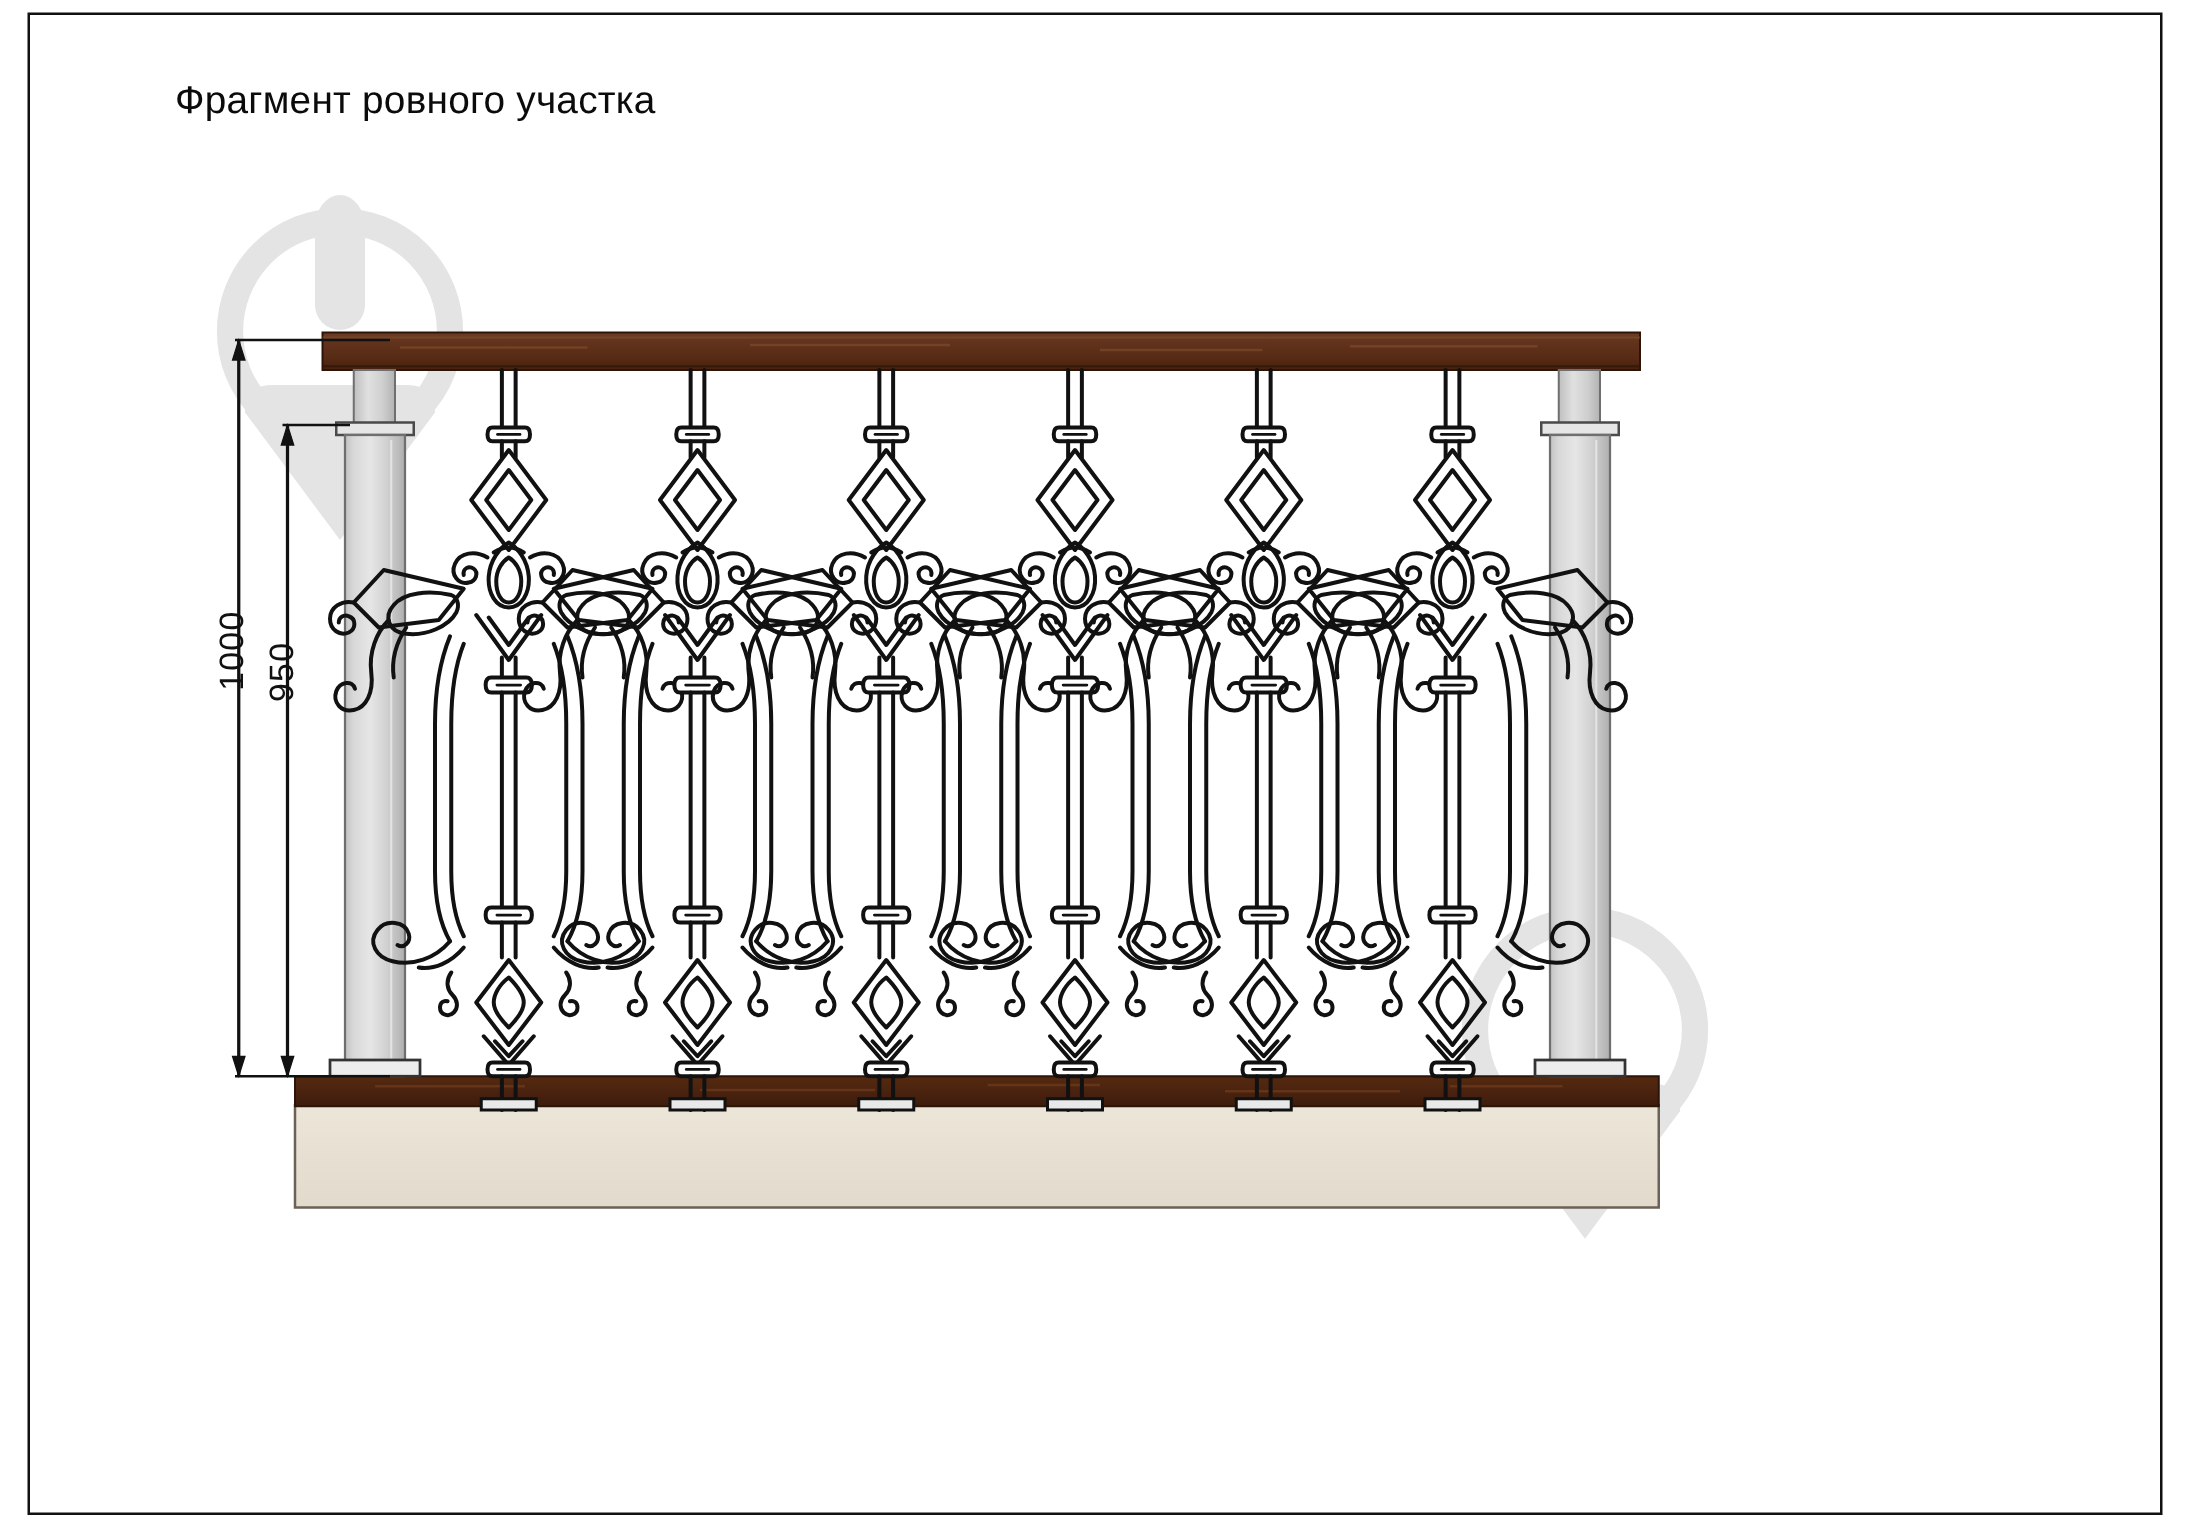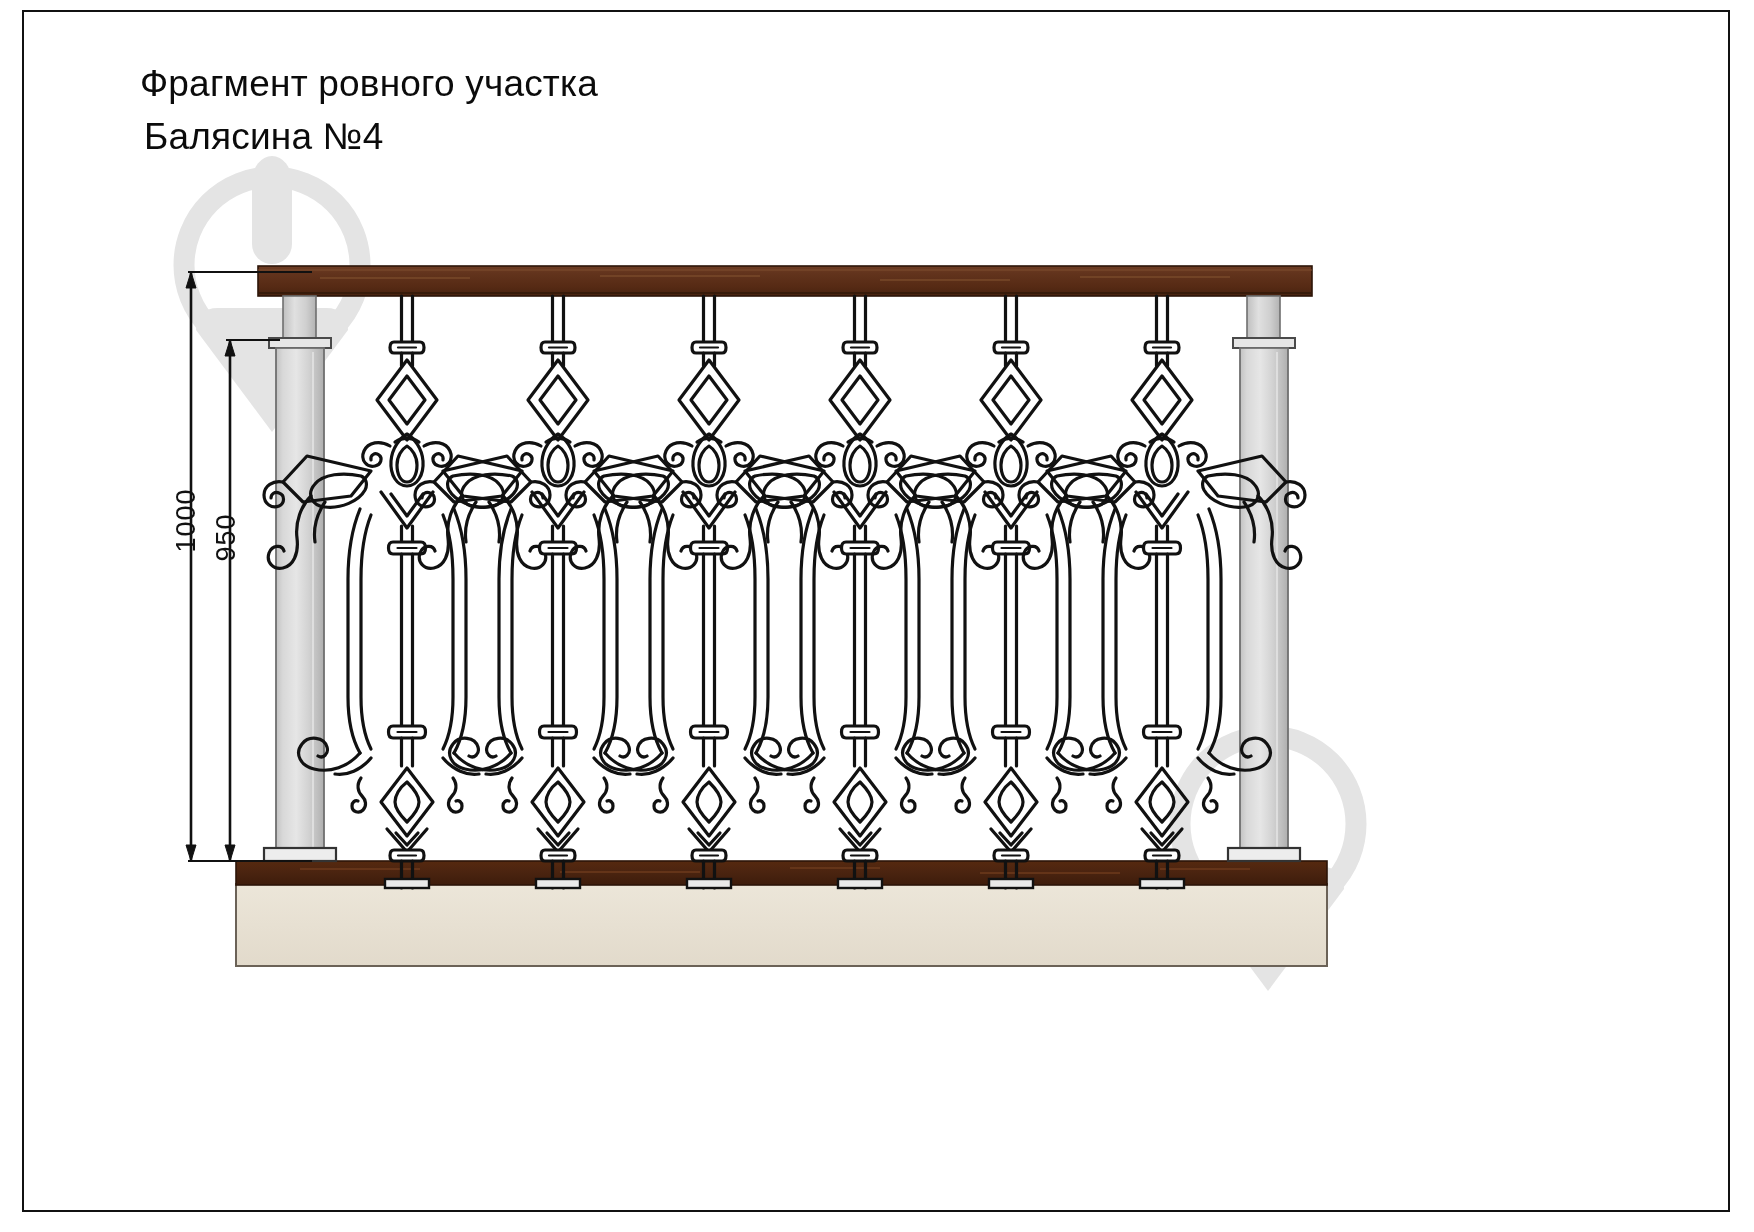--- a/index.html
+++ b/index.html
@@ -10,21 +10,21 @@
     background:#ffffff;
   }
   
   #page-frame{
     position:absolute;left:22px;top:10px;width:1708px;height:1202px;
     border:2px solid #111111;box-sizing:border-box;background:#ffffff;
   }
   
   #title-block{position:absolute;left:140px;top:58px;width:900px;}
   .title-line{
-    font-size:37px;color:#0b0b0b;line-height:1.42;
+    font-size:31px;color:#0b0b0b;line-height:1.42;
     letter-spacing:0.2px;white-space:pre;
   }
   .title-line.second{padding-left:4px;}
   
   #drawing{position:absolute;left:0;top:0;width:1754px;height:1232px;}
   #drawing svg{display:block;}
   
   .dim-label{
     position:absolute;color:#111;font-size:27px;letter-spacing:1px;
     transform-origin:50% 50%;transform:rotate(-90deg);white-space:nowrap;
@@ -32,21 +32,20 @@
   #dim-label-1000{left:131px;top:505px;width:110px;text-align:center;}
   #dim-label-950{left:171px;top:522px;width:110px;text-align:center;}
 </style>
 </head>
 <body>
 
 <div id="page-frame"></div>
 
 <div id="title-block">
   <div class="title-line">Фрагмент ровного участка</div>
-  <div class="title-line second">Балясина №4</div>
 </div>
 
 <div id="drawing">
 <svg width="1754" height="1232" viewBox="0 0 1754 1232" xmlns="http://www.w3.org/2000/svg">
   <defs>
 
     <linearGradient id="gradRail" x1="0" y1="0" x2="0" y2="1">
       <stop offset="0%" stop-color="#6e3d24"></stop>
       <stop offset="22%" stop-color="#63341d"></stop>
       <stop offset="70%" stop-color="#562a14"></stop>

